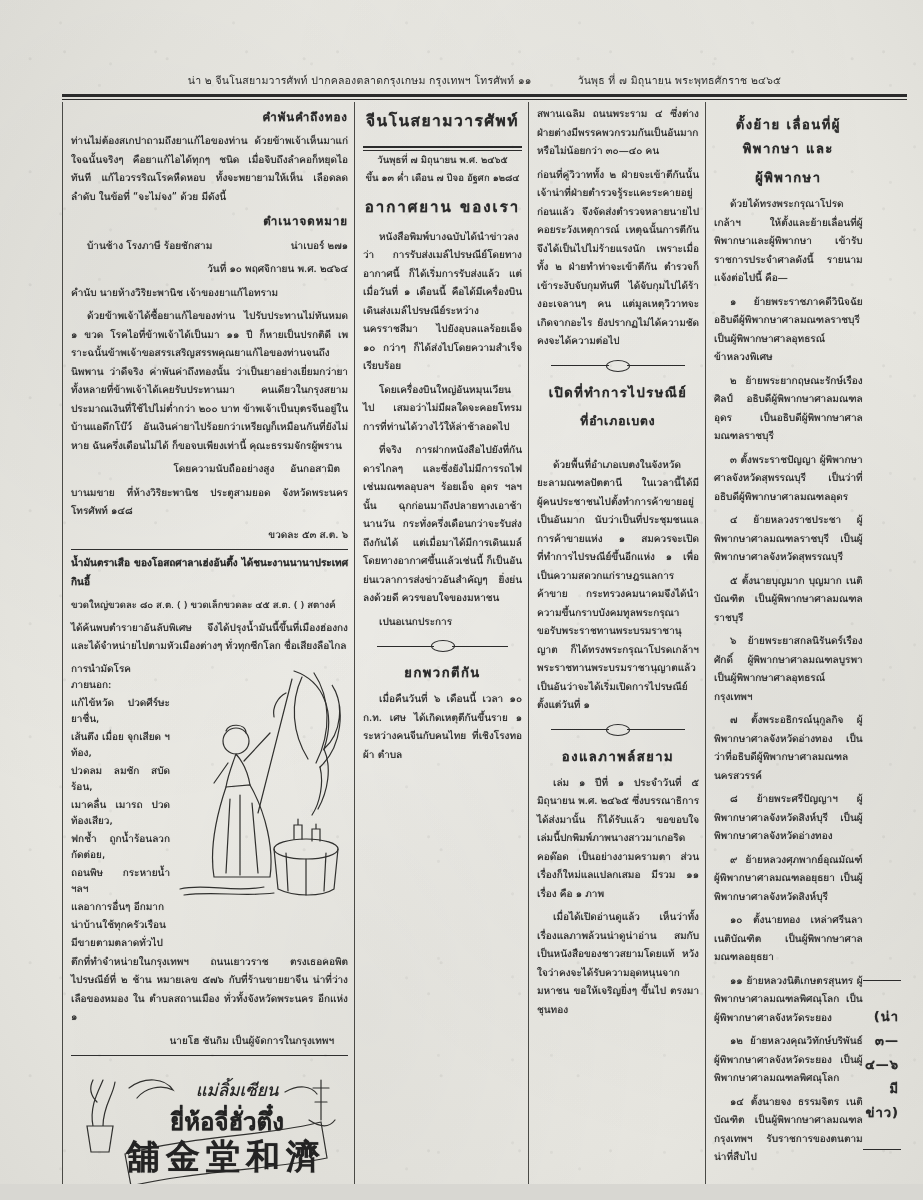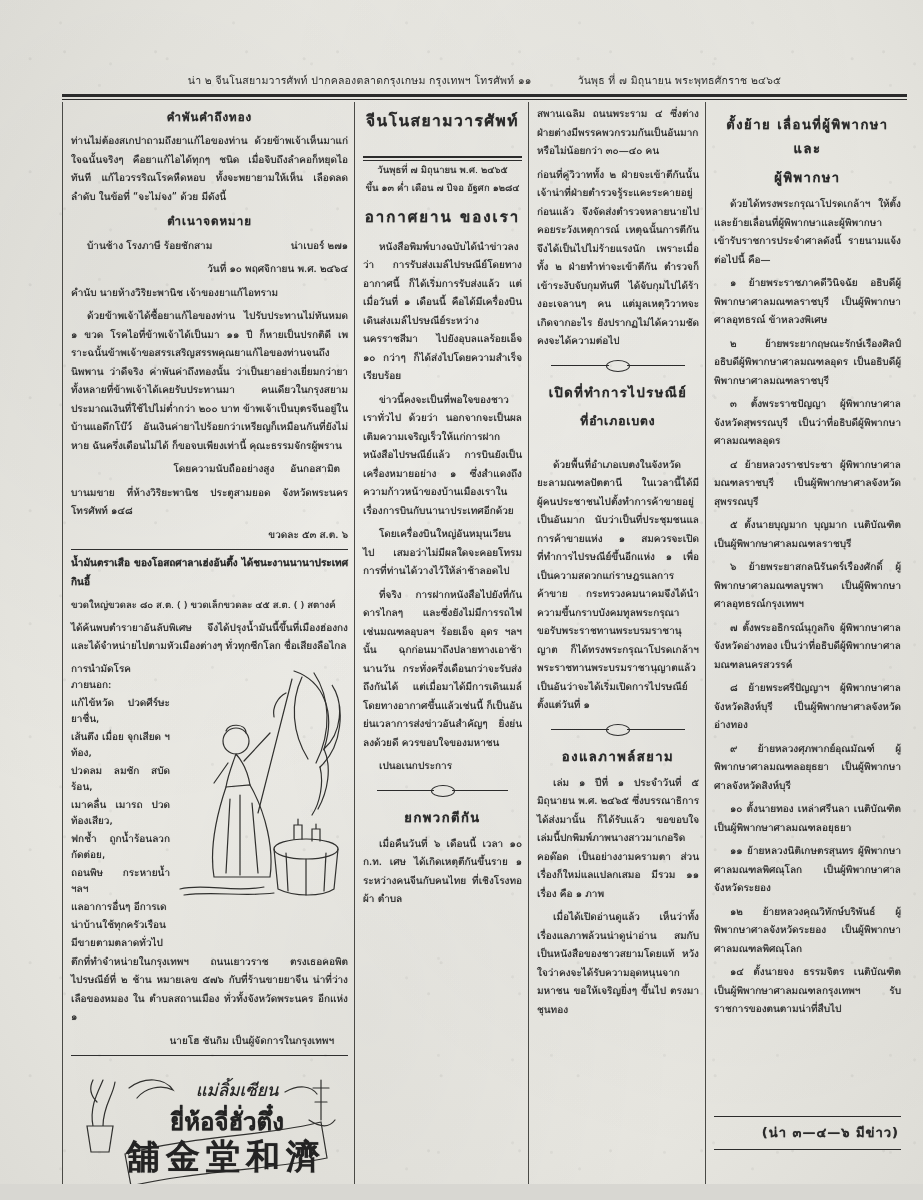--- a/index.html
+++ b/index.html
@@ -46,32 +46,32 @@
     margin-top:2px;
   }
   .col{
     overflow:hidden;position:relative;
     border-right:1px solid #4a4a46;
     padding:3px 6px 0 8px;
     font-size:10px;line-height:1.85;text-align:justify;
     color:#2a2a2a;
     text-shadow:0 0 .7px rgba(20,20,20,.65);
   }
-  .col:last-child{border-right:none;display:flex;flex-direction:column;}
+  .col:last-child{border-right:none;display:flex;}
   .col p{margin:0 0 5px;text-indent:16px;}
   .col p.noindent{text-indent:0;}
   .col p.shortline{text-indent:0;margin:0 0 2px;line-height:1.6;}
-  .h-sm{font-weight:bold;text-align:center;font-size:11.5px;margin:2px 0 4px;letter-spacing:1px;text-indent:0 !important;}
+  .h-sm{font-weight:bold;text-align:right;font-size:11.5px;margin:2px 0 4px;letter-spacing:1px;text-indent:0 !important;}
   .headline{font-weight:bold;text-align:center;font-size:15px;margin:7px 0 6px;letter-spacing:2px;text-indent:0 !important;}
   .headline2{font-weight:bold;text-align:center;font-size:13px;margin:4px 0 5px;letter-spacing:1.5px;text-indent:0 !important;}
   .subhead{font-weight:bold;text-align:center;font-size:12px;margin:0 0 24px;letter-spacing:1px;text-indent:0 !important;}
 
   .masthead-title{
     font-weight:bold;text-align:center;font-size:15.5px;
-    letter-spacing:1.5px;margin:2px 0 20px;white-space:nowrap;
+    letter-spacing:1.5px;margin:2px 0 10px;white-space:nowrap;
   }
   .masthead-dates{text-align:center;font-size:9.5px;line-height:1.9;}
 
   .divider{display:flex;align-items:center;margin:9px 14px;}
   .divider::before,.divider::after{content:"";flex:1;border-top:1.4px solid #2b2b2b;}
   .divider .lens{width:22px;height:10px;border:1.7px solid #2b2b2b;border-radius:50%;margin:0 -3px;}
 
   .letter-meta{display:flex;justify-content:space-between;text-indent:0;gap:40px;}
   .right-align{text-align:right;text-indent:0 !important;}
   .signoff{display:flex;justify-content:flex-end;padding:0 8px 0 30px;text-indent:0;}
@@ -79,21 +79,21 @@
 
   .oil-flow{overflow:hidden;}
   .oil-illustration{float:right;margin:2px -2px 2px 4px;}
   .banner-wrap{margin:6px -2px 2px;}
   .sig-line{text-align:right;text-indent:0 !important;padding-right:14px;}
 
   .judge-entry{text-indent:14px;margin-bottom:6px;}
   .page-note{
     margin-top:auto;margin-bottom:34px;
     border-top:1.6px solid #2b2b2b;border-bottom:1.6px solid #2b2b2b;
-    padding:4px 2px;text-align:right;font-weight:bold;font-size:13px;
+    padding:24px 2px;text-align:right;font-weight:bold;font-size:13px;
     letter-spacing:1px;text-indent:0 !important;
   }
   svg text{fill:#232323;}
   .sketch{stroke:#30302e;fill:none;stroke-width:1.2;stroke-linecap:round;}
 </style>
 </head>
 <body>
 
 <div class="page">
   <div class="noise"></div>
@@ -171,21 +171,21 @@
               </g>
             </svg>
             <div>
                 <p class="shortline">การนำมัดโรคภายนอก:</p>
                 <p class="shortline">แก้ไข้หวัด ปวดศีร์ษะ ยาชื่น,</p>
                 <p class="shortline">เส้นตึง เมื่อย จุกเสียด ฯ ท้อง,</p>
                 <p class="shortline">ปวดลม ลมชัก สบัดร้อน,</p>
                 <p class="shortline">เมาคลื่น เมารถ ปวดท้องเสียว,</p>
                 <p class="shortline">ฟกช้ำ ถูกน้ำร้อนลวก กัดต่อย,</p>
                 <p class="shortline">ถอนพิษ กระหายน้ำ ฯลฯ</p>
-                <p class="shortline">แลอาการอื่นๆ อีการเด</p>
+                <p class="shortline">แลอาการอื่นๆ อีกมาก</p>
                 <p class="shortline">น่าบ้านใช้ทุกครัวเรือน</p>
                 <p class="shortline">มีขายตามตลาดทั่วไป</p>
               </div>
           </div>
           <div>
               <p class="noindent">ตึกที่ทำจำหน่ายในกรุงเทพฯ ถนนเยาวราช ตรงเธอคอพิต ไปรษณีย์ที่ ๒ ช้าน หมายเลข ๕๗๖ กับที่ร้านขายยาจีน น่าที่ว่างเลือของหมอง ใน ตำบลสถานเมือง ทั่วทั้งจังหวัดพระนคร อีกแห่ง ๑</p>
             </div>
           <p class="sig-line">นายโฮ ชันกิม เป็นผู้จัดการในกรุงเทพฯ</p>
         </div>
 
@@ -224,21 +224,20 @@
           <div class="masthead-dates">
             <div>วันพุธที่ ๗ มิถุนายน พ.ศ. ๒๔๖๕</div>
             <div>ขึ้น ๑๓ ค่ำ เดือน ๗ ปีจอ อัฐศก ๑๒๘๔</div>
           </div>
         </div>
 
         <div>
           <div class="headline">อากาศยาน ของเรา</div>
           <div>
               <p>หนังสือพิมพ์บางฉบับได้นำข่าวลงว่า การรับส่งเมล์ไปรษณีย์โดยทางอากาศนี้ ก็ได้เริ่มการรับส่งแล้ว แต่เมื่อวันที่ ๑ เดือนนี้ คือได้มีเครื่องบินเดินส่งเมล์ไปรษณีย์ระหว่างนครราชสีมา ไปยังอุบลแลร้อยเอ็จ ๑๐ กว่าๆ ก็ได้ส่งไปโดยความสำเร็จเรียบร้อย</p>
-              <p>ข่าวนี้คงจะเป็นที่พอใจของชาวเราทั่วไป ด้วยว่า นอกจากจะเป็นผลเติมความเจริญเร็วให้แก่การฝากหนังสือไปรษณีย์แล้ว การบินยังเป็นเครื่องหมายอย่าง ๑ ซึ่งสำแดงถึงความก้าวหน้าของบ้านเมืองเราในเรื่องการบินกับนานาประเทศอีกด้วย</p>
               <p>โดยเครื่องบินใหญ่อันหมุนเวียนไป เสมอว่าไม่มีผลใดจะคอยโทรมการที่ท่านได้วางไว้ให้ล่าช้าลอดไป</p>
               <p>ที่จริง การฝากหนังสือไปยังที่กันดารไกลๆ และซึ่งยังไม่มีการรถไฟ เช่นมณฑลอุบลฯ ร้อยเอ็จ อุดร ฯลฯ นั้น ฉุกก่อนมาถึงปลายทางเอาช้านานวัน กระทั่งครึ่งเดือนกว่าจะรับส่งถึงกันได้ แต่เมื่อมาได้มีการเดินเมล์โดยทางอากาศขึ้นแล้วเช่นนี้ ก็เป็นอันย่นเวลาการส่งข่าวอันสำคัญๆ ยิ่งย่นลงด้วยดี ควรขอบใจของมหาชน</p>
               <p>เปนอเนกประการ</p>
             </div>
         </div>
 
         <div class="divider">
             <span class="lens"></span>
           </div>
 

